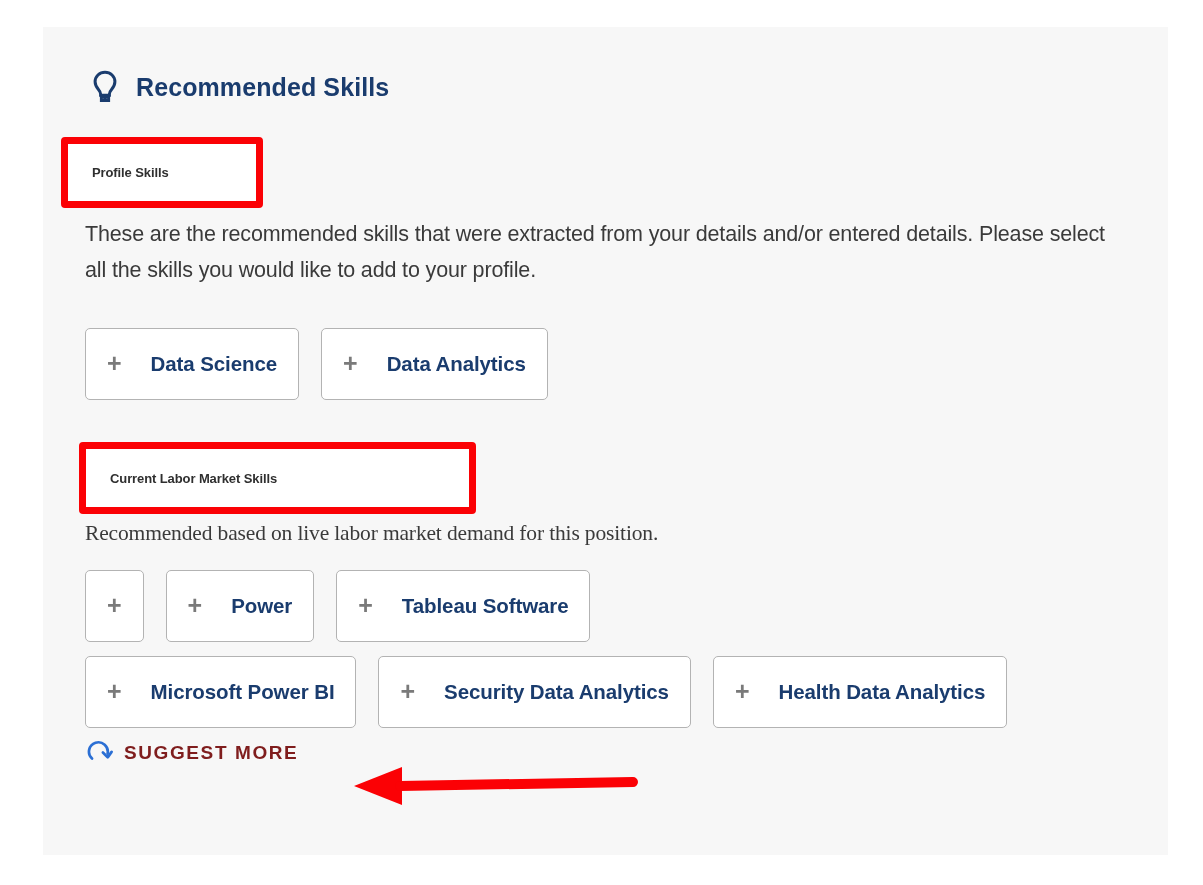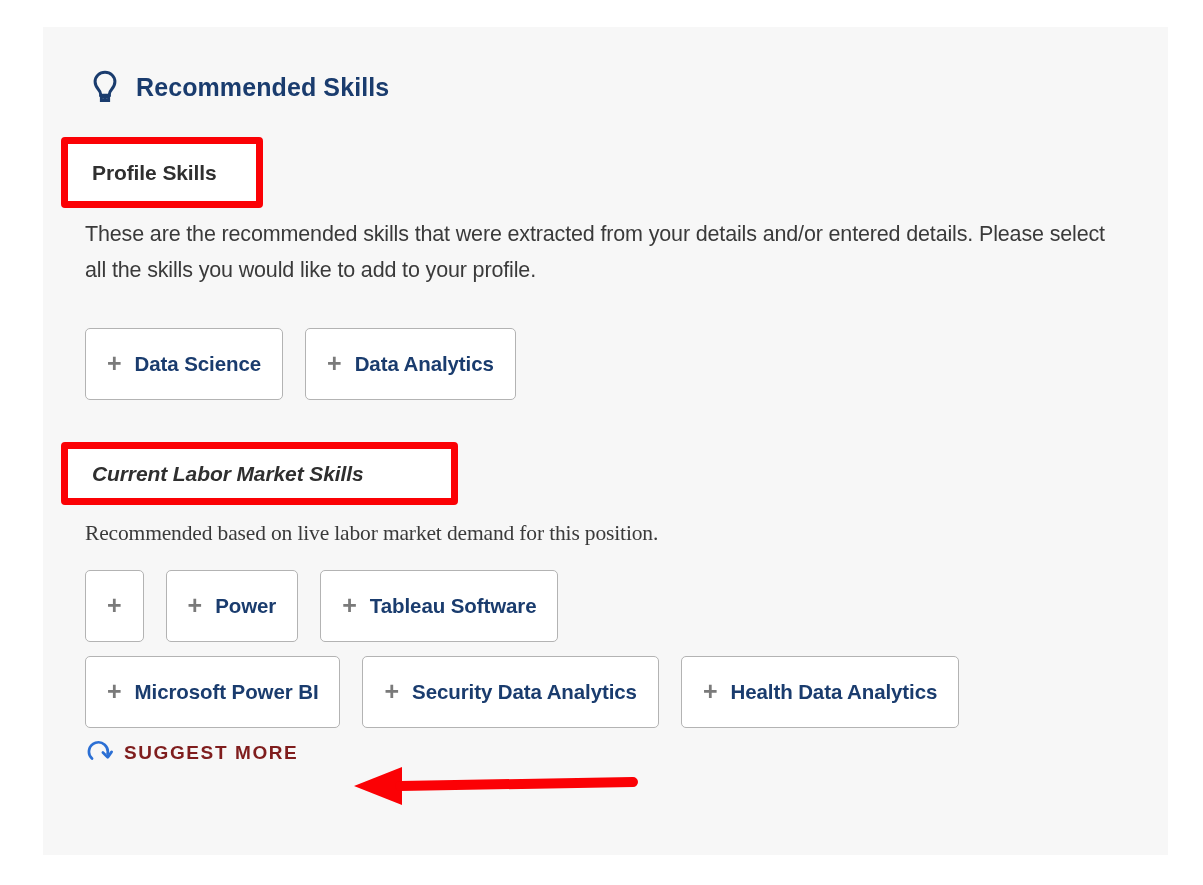--- a/index.html
+++ b/index.html
@@ -70,29 +70,28 @@
     align-items: center;
   }
   #profile-heading-box {
     left: 18px;
     top: 0px;
     width: 202px;
     height: 71px;
     padding-left: 24px;
   }
   #labor-heading-box {
-    left: 18px;
+    left: 36px;
     top: 0px;
     width: 397px;
-    height: 63px;
+    height: 72px;
     padding-left: 24px;
-    font-style: italic;
   }
   .section-heading {
-    font-size: 21px;
+    font-size: 13px;
     font-weight: bold;
     color: #2f2f2f;
     white-space: nowrap;
     letter-spacing: -0.1px;
   }
 
   .section-desc {
     position: absolute;
     left: 42px;
     font-size: 21.5px;
@@ -136,20 +135,21 @@
     line-height: 1;
     display: block;
     margin-top: -2px;
   }
   .chip-label {
     font-size: 20.5px;
     font-weight: bold;
     color: #1a3c6e;
     white-space: nowrap;
     letter-spacing: -0.1px;
+    margin-left: 16px;
   }
 
   
   #suggest-more {
     position: absolute;
     left: 44px;
     top: 297px;
     display: flex;
     align-items: center;
     gap: 10px;

